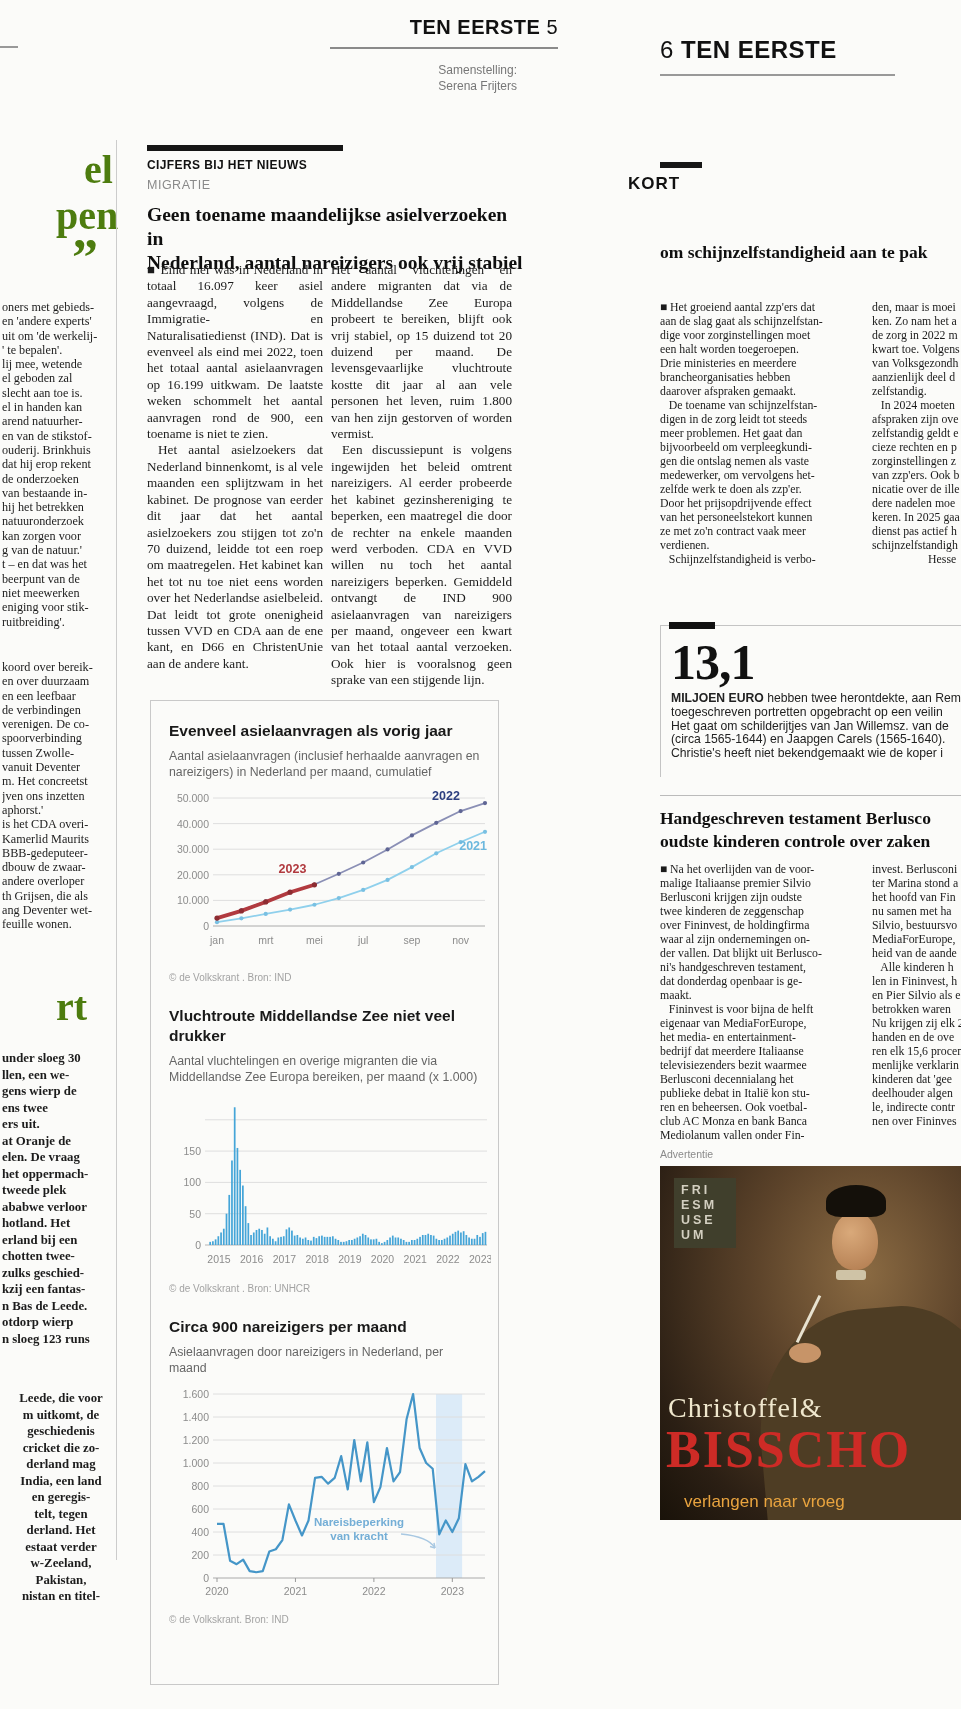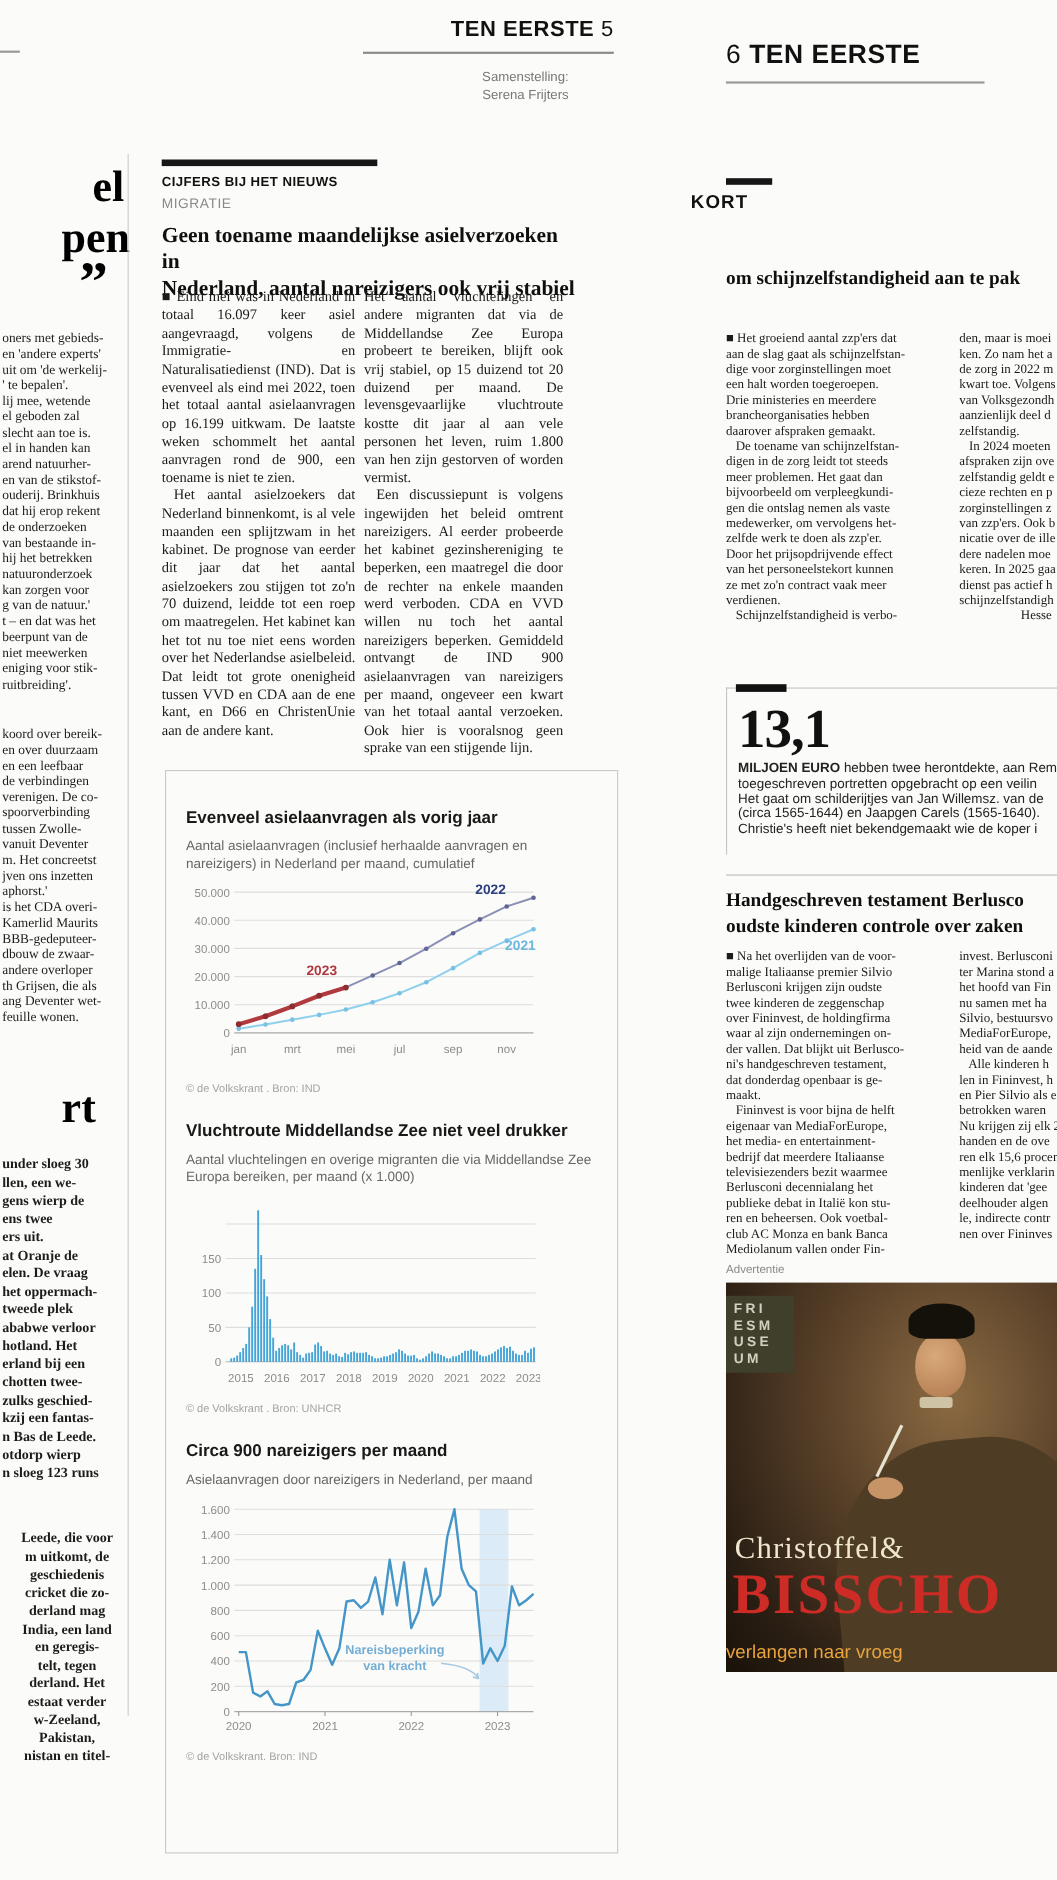--- a/index.html
+++ b/index.html
@@ -1,40 +1,40 @@
 <!DOCTYPE html>
 <html><head>
 <meta charset="utf-8">
 <style>
   * { margin:0; padding:0; box-sizing:border-box; }
   body { background:#e8e8e6; font-family:"Liberation Sans",sans-serif; }
   #canvas { position:relative; width:961px; height:1709px; background:#fbfbf9; overflow:hidden; margin:0 auto; }
 
   
-  .big-frag { position:absolute; font:bold 40px/44px "Liberation Serif",serif; color:#000000; }
+  .big-frag { position:absolute; font:bold 40px/44px "Liberation Serif",serif; color:#4d7c0f; }
   .quote-frag { font-size:52px; }
   .sliver-block { position:absolute; width:118px; overflow:hidden; color:#1c1c1c; }
   .sliver-block .rl { font:12.2px/14.3px "Liberation Serif",serif; white-space:pre; }
   .sliver-bold .rl { font:bold 12.8px/16.5px "Liberation Serif",serif; }
   .rule { position:absolute; background:#999; }
 
   
   .lp-header { position:absolute; left:330px; top:16px; width:228px; text-align:right; font-size:20px; color:#111; letter-spacing:.5px; }
   .lp-header b, .rp-header b { font-weight:bold; }
   .byline { position:absolute; left:330px; top:62px; width:187px; text-align:right; font-size:12px; line-height:16px; color:#777; }
   .kicker-bar { position:absolute; left:147px; top:145px; width:196px; height:6px; background:#161616; }
   .kicker { position:absolute; left:147px; top:158px; font-weight:bold; font-size:12px; letter-spacing:.4px; color:#111; }
   .kicker-sub { position:absolute; left:147px; top:178px; font-size:12.5px; letter-spacing:.5px; color:#8a8a8a; }
   .headline { position:absolute; left:147px; top:203px; width:380px; font:bold 19.5px/24px "Liberation Serif",serif; color:#0f0f0f; }
   .bodycol { position:absolute; top:262px; color:#1b1b1b; }
   .bodycol .para { font:13.2px/16.4px "Liberation Serif",serif; text-align:justify; }
   .bodycol .para + .para { text-indent:11px; }
 
   
-  .panel { position:absolute; left:150px; top:700px; width:412px; height:985px; border:1px solid #c9c9c9; padding:33px 18px; }
+  .panel { position:absolute; left:150px; top:700px; width:349px; height:985px; border:1px solid #c9c9c9; padding:20px 18px; }
   .chart-block { margin-bottom:8px; }
   .chart-block.mt { margin-top:22px; }
   .chart-title { font:bold 15.5px/20px "Liberation Sans",sans-serif; color:#191919; margin-bottom:8px; }
   .chart-sub { font:12.3px/15.5px "Liberation Sans",sans-serif; color:#666; margin-bottom:10px; }
   .chart-src { font:10px/12px "Liberation Sans",sans-serif; color:#a3a3a3; margin-top:6px; }
   svg { display:block; }
   svg text { font-family:"Liberation Sans",sans-serif; }
   .tick { font-size:10.5px; fill:#8c8c8c; }
 
   
@@ -55,25 +55,25 @@
 
   
   .ad { position:absolute; left:660px; top:1166px; width:301px; height:354px; overflow:hidden; background:radial-gradient(ellipse at 68% 30%, #8a6a42 0%, #5c432a 38%, #2b1f14 78%, #191209 100%); }
   .ad * { position:absolute; }
   .ad-body-shape { left:34%; top:40%; width:80%; height:80%; background:#4e3d24; border-radius:45% 40% 0 0; transform:rotate(-5deg); }
   .ad-face { left:57%; top:13%; width:46px; height:58px; background:radial-gradient(circle at 40% 35%, #d9a97a, #b07a4e); border-radius:50% 50% 46% 46%; }
   .ad-cap { left:55%; top:5.5%; width:60px; height:32px; background:#14100a; border-radius:50% 50% 25% 25%; }
   .ad-collar { left:58.5%; top:29.5%; width:30px; height:10px; background:#cfc3a6; border-radius:3px; }
   .ad-hand { left:43%; top:50%; width:32px; height:20px; background:#c79468; border-radius:50%; }
   .ad-pipe { left:49%; top:36%; width:3px; height:52px; background:#e8e2d0; transform:rotate(26deg); }
-  .ad-logo { left:0; top:12px; width:62px; height:70px; background:#403f2c; color:#d3cfc0; padding:5px 0 0 7px; }
+  .ad-logo { left:14px; top:12px; width:62px; height:70px; background:#403f2c; color:#d3cfc0; padding:5px 0 0 7px; }
   .ad-logo div { position:static; font:bold 12.5px/15px "Liberation Sans",sans-serif; letter-spacing:3px; }
   .ad-script { left:8px; top:226px; font:28px/32px "Liberation Serif",serif; letter-spacing:1px; color:#efe7cd; white-space:nowrap; }
   .ad-big { left:6px; top:256px; font:bold 52px/56px "Liberation Serif",serif; color:#cd2b26; letter-spacing:2px; white-space:nowrap; }
-  .ad-tag { left:0; top:326px; font:17px/20px "Liberation Sans",sans-serif; color:#e9a43f; white-space:nowrap; }
+  .ad-tag { left:24px; top:326px; font:17px/20px "Liberation Sans",sans-serif; color:#e9a43f; white-space:nowrap; }
 </style>
 </head>
 <body>
 
 <div id="canvas">
 
   <div class="rule" style="left:0;top:46px;width:18px;height:2px;"></div>
   <div class="big-frag" style="left:84px;top:148px;">el</div>
   <div class="big-frag" style="left:56px;top:194px;">pen</div>
   <div class="big-frag quote-frag" style="left:72px;top:236px;">”</div>

